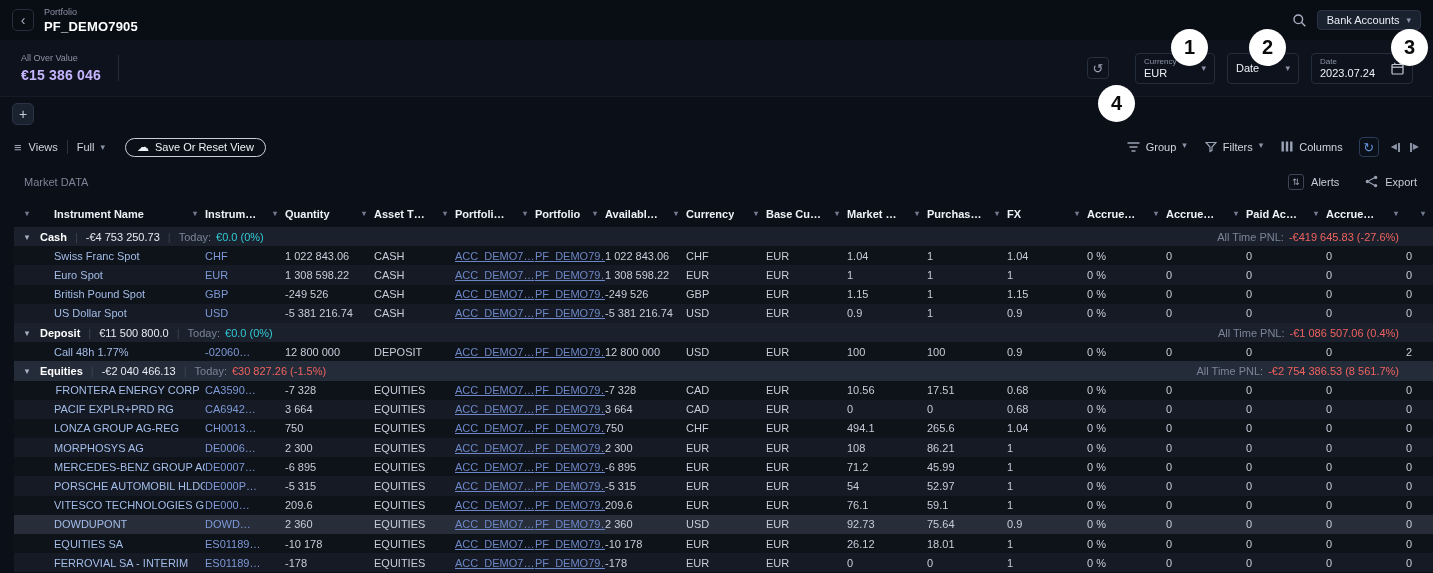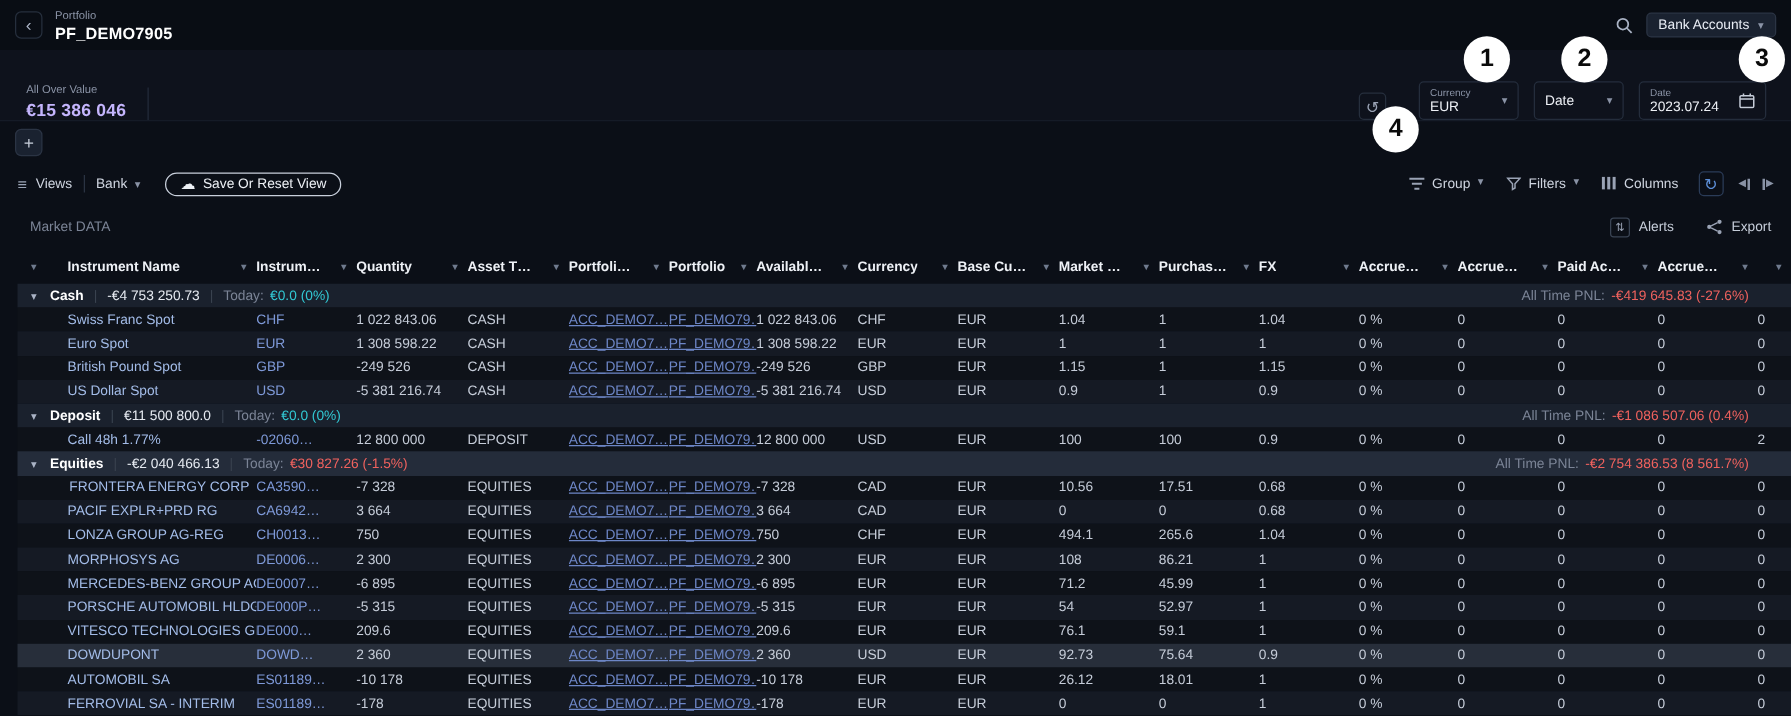--- a/index.html
+++ b/index.html
@@ -10,21 +10,21 @@
   
   .topbar{height:40px;display:flex;align-items:center;padding:0 12px;background:#090d14;gap:10px}
   .backbtn{width:22px;height:22px;border:1px solid #262f3d;border-radius:5px;display:flex;align-items:center;justify-content:center;color:#aab3c5;background:transparent;flex:none;font-size:14px;line-height:1;cursor:pointer}
   .ptitle .eyebrow{font-size:9px;color:#8a93a6;margin-bottom:2px}
   .ptitle .title{font-size:13px;font-weight:bold;color:#ffffff;letter-spacing:.2px}
   .topspacer{flex:1}
   .bankdd{display:flex;align-items:center;gap:7px;background:#1a2230;border:1px solid #2b3444;border-radius:4px;padding:3px 9px;color:#e8ecf4;cursor:pointer}
   .caret{font-size:9px;color:#8a93a6;line-height:1}
 
   
-  .summary{height:57px;background:#0e121c;border-bottom:1px solid #151b27;display:flex;align-items:flex-end;padding:0 20px 0 10px}
+  .summary{height:57px;background:#0e121c;border-bottom:1px solid #151b27;display:flex;align-items:center;padding:0 20px 0 10px}
   .stat{padding:0 11px}
   .slabel{font-size:9px;color:#8a93a6;margin-bottom:4px}
   .sval{font-size:14px;font-weight:bold;color:#c4b5fd;letter-spacing:.2px}
   .vsep{width:1px;height:26px;background:#232b3a;margin:0 6px}
   .ret{display:flex;align-items:center;gap:9px}
   .red{color:#f2625e}
   .badge{background:#43161d;color:#ff7b72;font-size:11px;font-weight:bold;padding:2px 6px;border-radius:3px}
   .sumspacer{flex:1}
   .undobtn{width:22px;height:22px;border:1px solid #262f3d;border-radius:4px;display:flex;align-items:center;justify-content:center;color:#9aa3b5;font-size:13px;line-height:1;cursor:pointer;margin-right:14px}
   .ctrl{border:1px solid #242d3c;border-radius:4px;height:31px;display:flex;align-items:center;padding:0 8px;gap:8px;cursor:pointer;margin-left:12px}
@@ -168,21 +168,21 @@
   <div class="plusbtn">
     <span>+</span>
   </div>
 </div>
 
 <div class="toolbar">
   <span class="viewsicon">≡</span>
   <span>Views</span>
   <span class="tsep"></span>
   <span class="dd">
-    <span>Bank</span>
+    <span>Full</span>
     <span class="caret">▾</span>
   </span>
   <button class="savebtn">
     <span class="cloudglyph">☁</span>
     <span>Save Or Reset View</span>
   </button>
   <div class="toolspacer"></div>
   <span class="tbtn">
     <span>
       <svg width="13" height="12" viewBox="0 0 13 12">
@@ -613,21 +613,21 @@
         <div class="tc">75.64</div>
         <div class="tc">0.9</div>
         <div class="tc">0 %</div>
         <div class="tc">0</div>
         <div class="tc">0</div>
         <div class="tc">0</div>
         <div class="tc">0</div>
       </div>
       <div class="trow grid">
         <div class="tc c0"></div>
-        <div class="tc name" style="padding-left: 14px;">AUTOMOBIL SA</div>
+        <div class="tc name" style="padding-left: 14px;">EQUITIES SA</div>
         <div class="tc link">ES01189…</div>
         <div class="tc">-10 178</div>
         <div class="tc">EQUITIES</div>
         <div class="tc link ul">ACC_DEMO7…</div>
         <div class="tc link ul">PF_DEMO79…</div>
         <div class="tc">-10 178</div>
         <div class="tc">EUR</div>
         <div class="tc">EUR</div>
         <div class="tc">26.12</div>
         <div class="tc">18.01</div>

